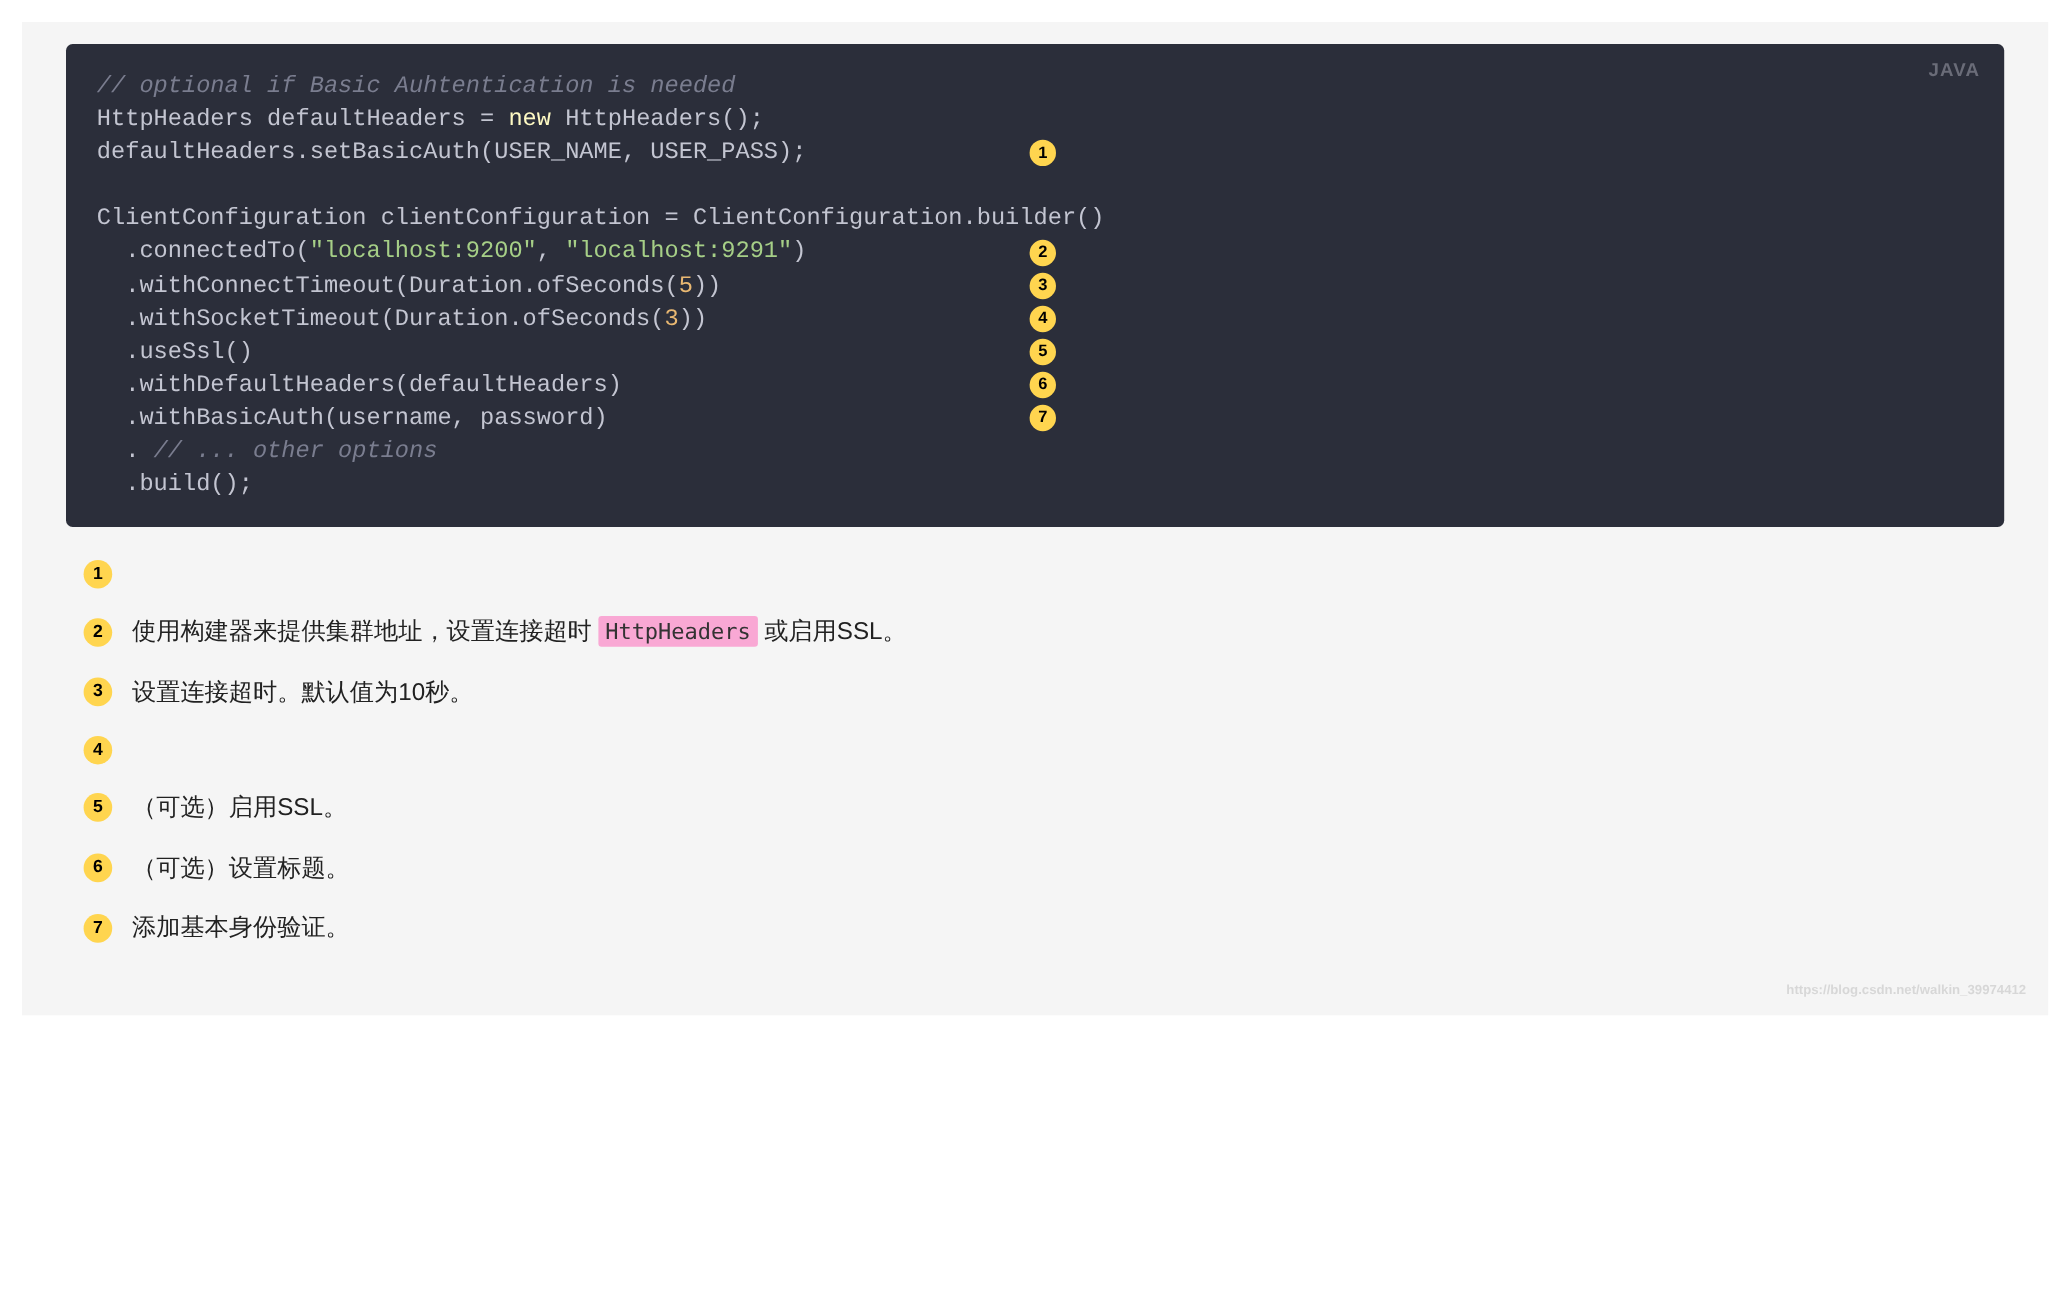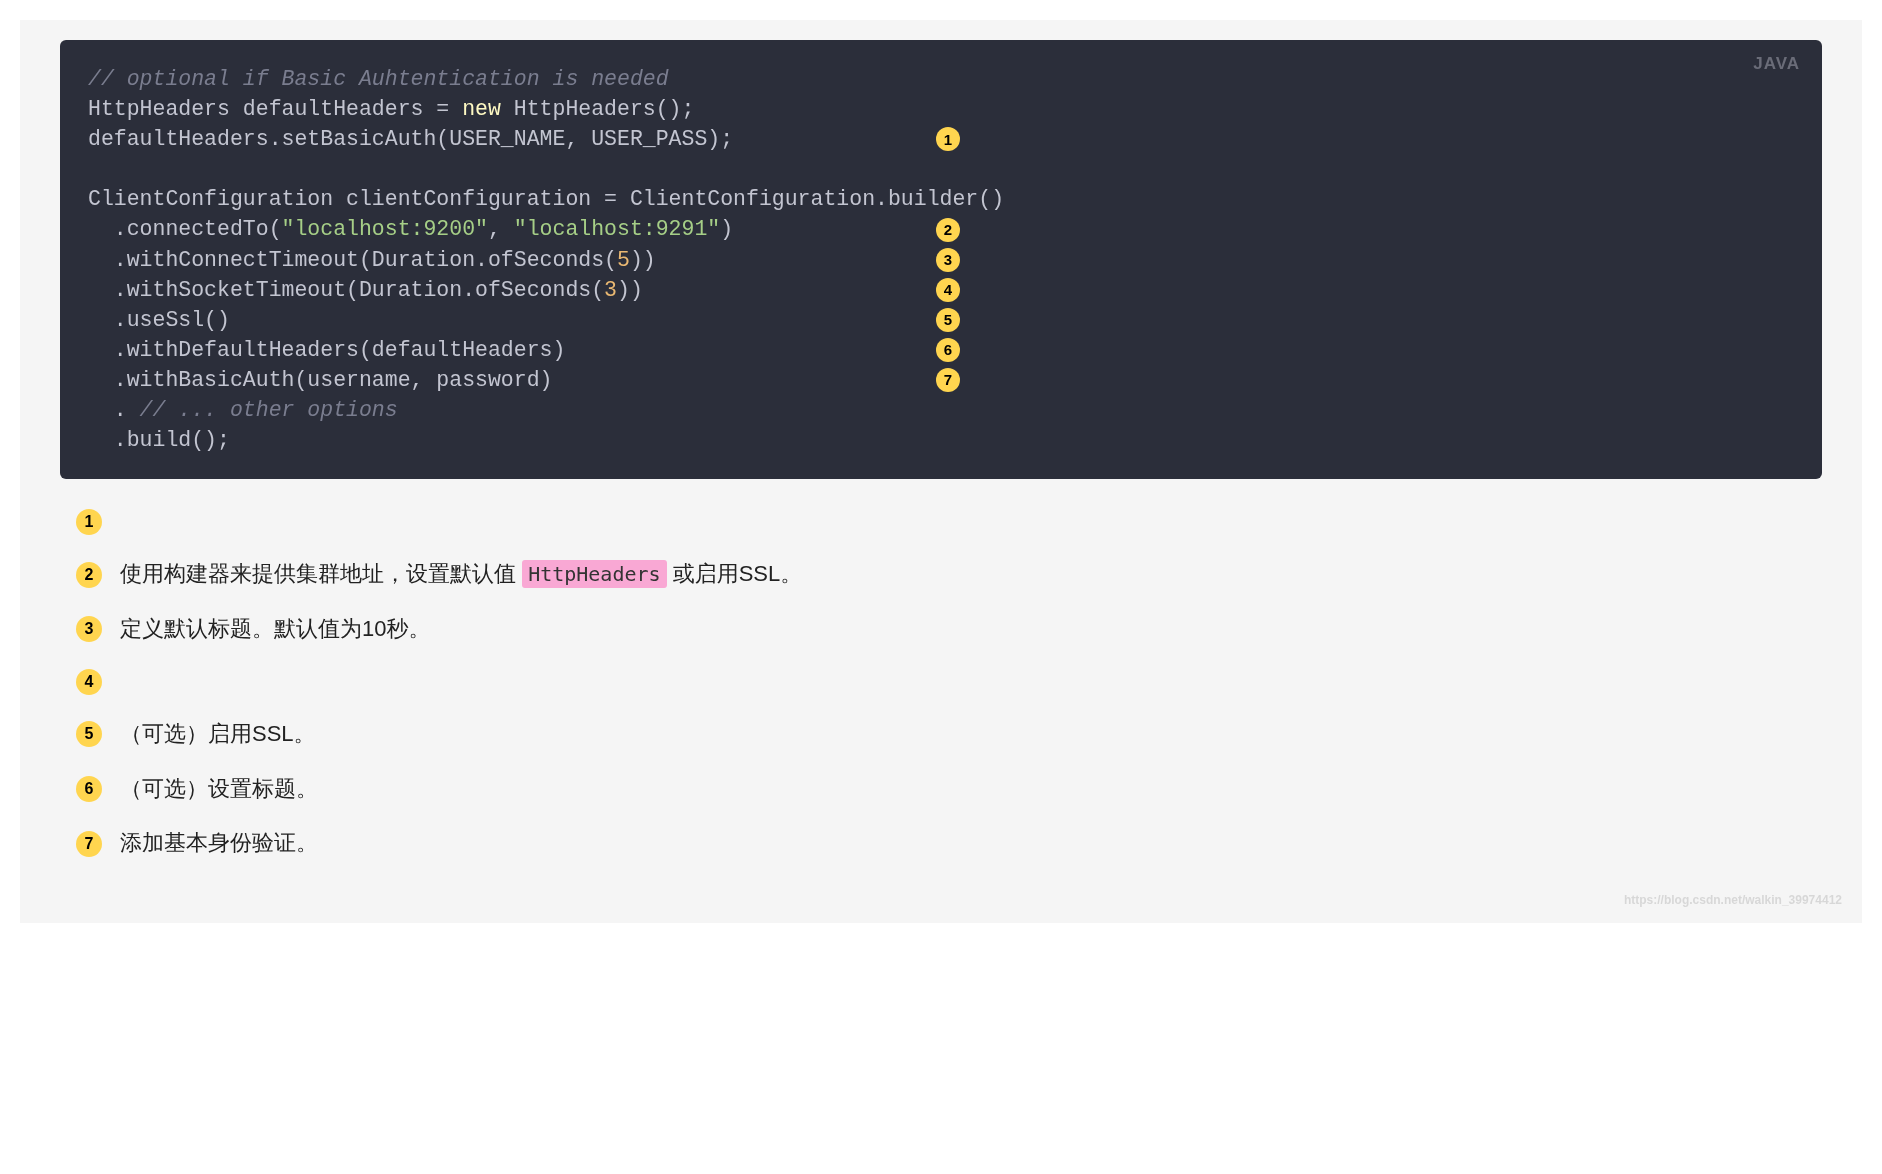--- a/index.html
+++ b/index.html
@@ -119,25 +119,25 @@
     <div class="lang-badge">JAVA</div>
     <pre><span class="code-line"><span class="tok-comment">// optional if Basic Auhtentication is needed</span></span><span class="code-line"><span>HttpHeaders defaultHeaders = </span><span class="tok-keyword">new</span><span> HttpHeaders();</span></span><span class="code-line"><span>defaultHeaders.setBasicAuth(USER_NAME, USER_PASS);</span><span class="inline-badge">1</span></span><span class="code-line"> </span><span class="code-line"><span>ClientConfiguration clientConfiguration = ClientConfiguration.builder()</span></span><span class="code-line"><span>  .connectedTo(</span><span class="tok-string">"localhost:9200"</span><span>, </span><span class="tok-string">"localhost:9291"</span><span>)</span><span class="inline-badge">2</span></span><span class="code-line"><span>  .withConnectTimeout(Duration.ofSeconds(</span><span class="tok-number">5</span><span>))</span><span class="inline-badge">3</span></span><span class="code-line"><span>  .withSocketTimeout(Duration.ofSeconds(</span><span class="tok-number">3</span><span>))</span><span class="inline-badge">4</span></span><span class="code-line"><span>  .useSsl()</span><span class="inline-badge">5</span></span><span class="code-line"><span>  .withDefaultHeaders(defaultHeaders)</span><span class="inline-badge">6</span></span><span class="code-line"><span>  .withBasicAuth(username, password)</span><span class="inline-badge">7</span></span><span class="code-line"><span>  . </span><span class="tok-comment">// ... other options</span></span><span class="code-line"><span>  .build();</span></span></pre>
   </div>
 
   <div class="callouts">
     <div class="callout-row">
       <div class="callout-badge">1</div>
     </div>
     <div class="callout-row">
       <div class="callout-badge">2</div>
-      <div class="callout-text"><span>使用构建器来提供集群地址，设置默认值 </span><span class="inline-code">HttpHeaders</span><span> 或启用SSL。</span></div>
+      <div class="callout-text"><span>使用构建器来提供集群地址，设置连接超时 </span><span class="inline-code">HttpHeaders</span><span> 或启用SSL。</span></div>
     </div>
     <div class="callout-row">
       <div class="callout-badge">3</div>
-      <div class="callout-text">定义默认标题。默认值为10秒。</div>
+      <div class="callout-text">设置连接超时。默认值为10秒。</div>
     </div>
     <div class="callout-row">
       <div class="callout-badge">4</div>
     </div>
     <div class="callout-row">
       <div class="callout-badge">5</div>
       <div class="callout-text">（可选）启用SSL。</div>
     </div>
     <div class="callout-row">
       <div class="callout-badge">6</div>

